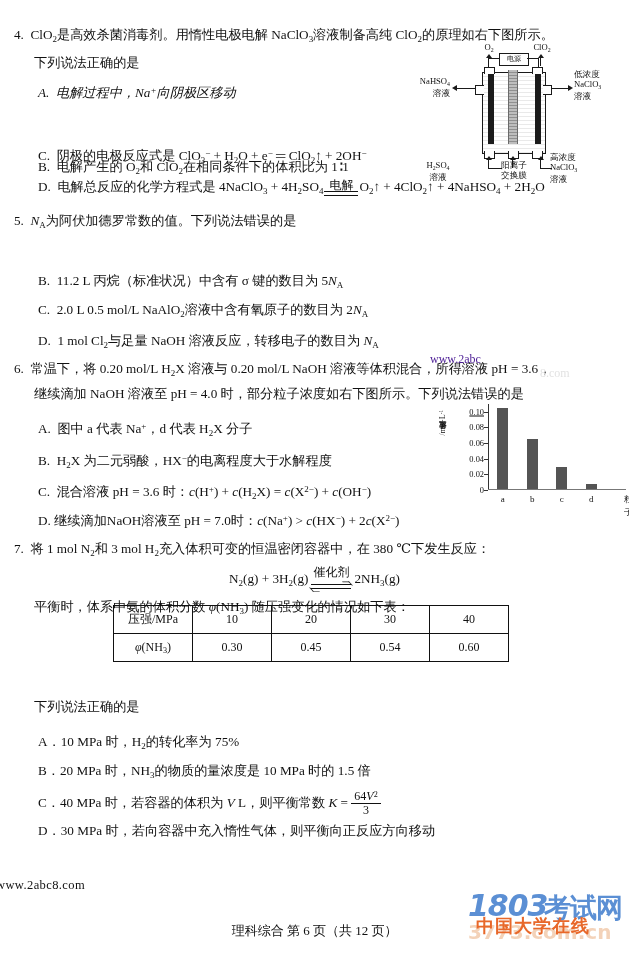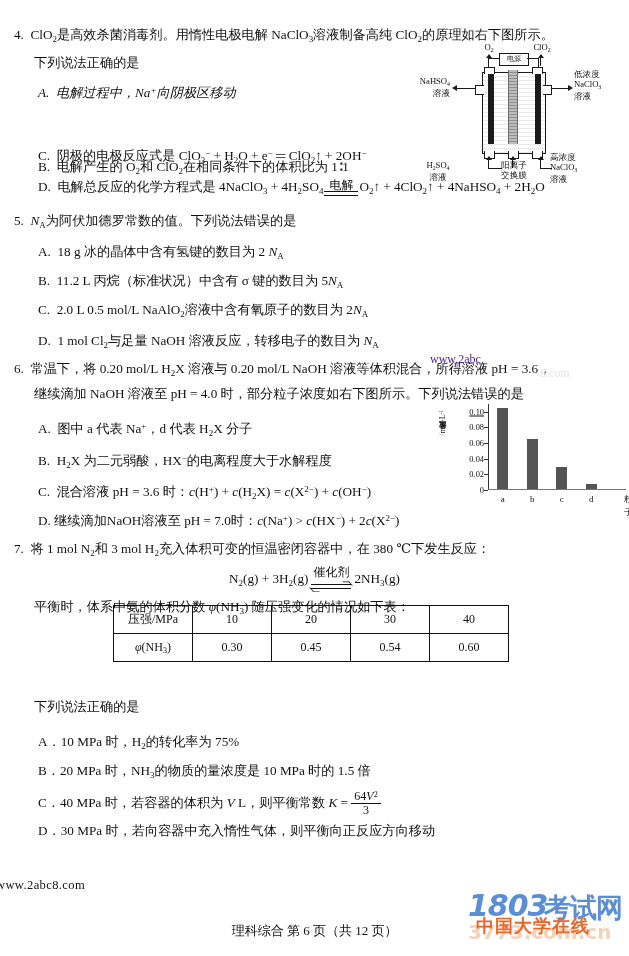--- a/index.html
+++ b/index.html
@@ -163,23 +163,20 @@
     <div class="cf-lbl" style="left:85px;top:120px;width:50px;">阳离子<br>交换膜</div>
 
     <div class="up-arrow" style="left:133px;top:116px;"></div>
     <div class="wire" style="left:136px;top:128px;width:12px;height:1.2px;"></div>
     <div class="cf-lbl r" style="left:146px;top:112px;width:56px;">高浓度<br>NaClO<sub>3</sub><br>溶液</div>
   </div>
 
   <div class="stem" style="left:14px;top:212px;">
     <span>5.</span>&nbsp;
     <span><i>N</i><sub>A</sub>为阿伏加德罗常数的值。下列说法错误的是</span>
-  </div>
-  <div class="opt" style="left:38px;top:243px;">
-    A.&nbsp; 18 g 冰的晶体中含有氢键的数目为 2 <i>N</i><sub>A</sub>
   </div>
   <div class="opt" style="left:38px;top:272px;">
     B.&nbsp; 11.2 L 丙烷（标准状况）中含有 σ 键的数目为 5<i>N</i><sub>A</sub>
   </div>
   <div class="opt" style="left:38px;top:301px;">
     C.&nbsp; 2.0 L 0.5 mol/L NaAlO<sub>2</sub>溶液中含有氧原子的数目为 2<i>N</i><sub>A</sub>
   </div>
   <div class="opt" style="left:38px;top:332px;">
     D.&nbsp; 1 mol Cl<sub>2</sub>与足量 NaOH 溶液反应，转移电子的数目为 <i>N</i><sub>A</sub>
   </div>

